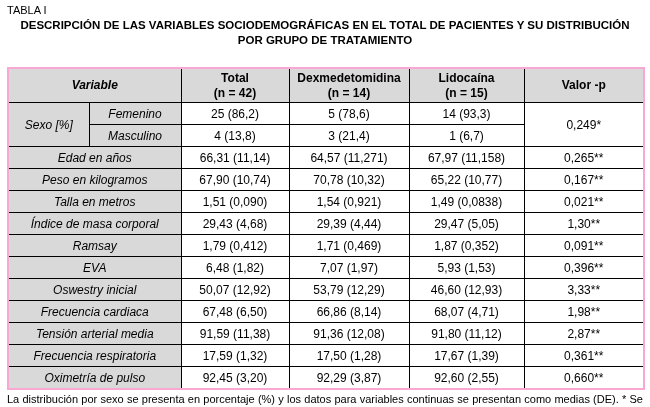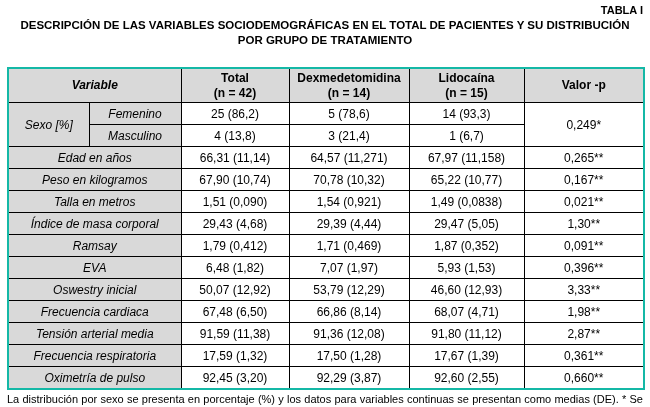--- a/index.html
+++ b/index.html
@@ -12,37 +12,37 @@
     font-family: "Liberation Sans", sans-serif;
     color: #000000;
   }
   .page {
     width: 650px;
     height: 407px;
     padding: 4px 7px 2px 7px;
     overflow: hidden;
   }
   .title {
-    text-align: right;
-    font-weight: bold;
+    text-align: left;
+    font-weight: normal;
     font-size: 11px;
     line-height: 1.2;
   }
   .subtitle {
     text-align: center;
     font-weight: bold;
     font-size: 11.5px;
     line-height: 1.25;
     margin: 1px 4px 20px 4px;
   }
   table.data {
     border-collapse: collapse;
     table-layout: fixed;
     width: 636px;
-    border: 2px solid #14b8a6;
+    border: 2px solid #f9a8d4;
   }
   table.data th, table.data td {
     border: 1px solid #000000;
     text-align: center;
     vertical-align: middle;
     font-size: 12px;
     padding: 1px 2px;
     height: 22px;
     overflow: hidden;
     white-space: nowrap;

